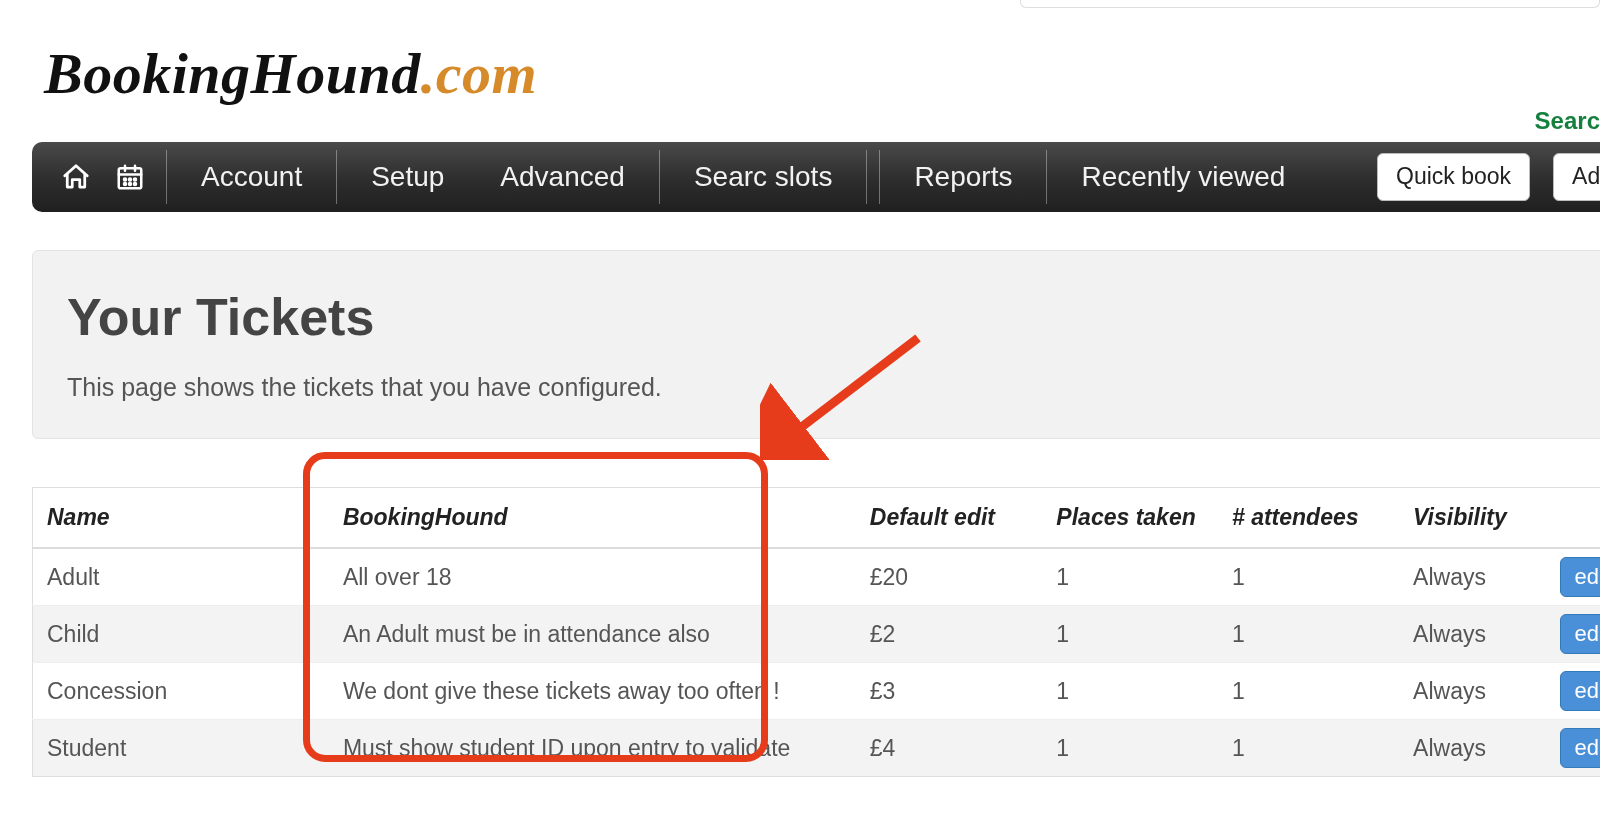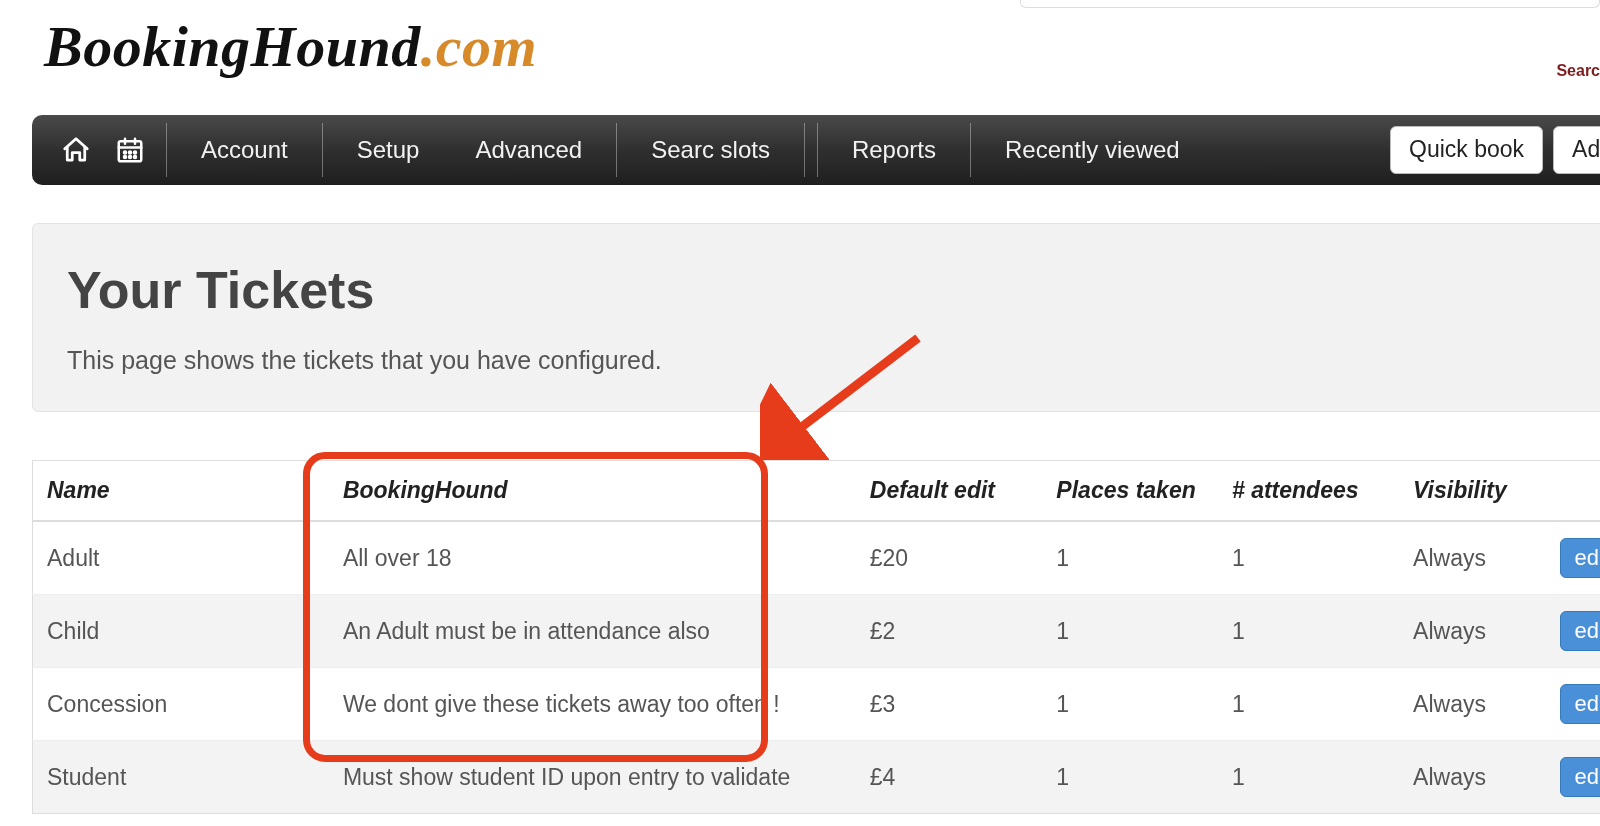--- a/index.html
+++ b/index.html
@@ -12,42 +12,43 @@
       overflow: hidden;
       position: relative;
     }
     .page-wrap {
       padding-left: 32px;
     }
     .logo-area {
       padding: 18px 0 10px 12px;
       position: relative;
       height: 105px;
+      margin-top: 27px;
     }
     .logo {
       font-size: 58px;
       font-family: "Brush Script MT", cursive;
       font-weight: 700;
       font-style: italic;
       color: #111;
       letter-spacing: 0.5px;
       line-height: 1;
       display: inline-block;
     }
     .logo .dotcom {
       color: #d68a2a;
       font-style: italic;
     }
     .search-label {
       position: absolute;
-      top: 62px;
+      top: 80px;
       right: 0;
-      font-size: 16px;
+      font-size: 24px;
       font-weight: 700;
-      color: #7f1d1d;
+      color: #15803d;
     }
     .top-dropdown {
       position: absolute;
       top: -6px;
       right: 0;
       width: 580px;
       height: 14px;
       background: #fff;
       border: 1px solid #ddd;
       border-top: none;
@@ -77,36 +78,36 @@
     }
     .nav-divider {
       width: 1px;
       height: 54px;
       background: rgba(255,255,255,0.35);
       margin: 0 6px;
     }
     .nav-item {
       color: #f2f2f2;
       padding: 0 28px;
-      font-size: 24px;
+      font-size: 28px;
       line-height: 70px;
       font-weight: 400;
       cursor: pointer;
       white-space: nowrap;
     }
     .nav-spacer { flex: 1; }
     .nav-btn {
       background: #fff;
       color: #222;
       border: 1px solid #bbb;
       border-radius: 6px;
       padding: 10px 18px;
       font-size: 23px;
       font-weight: 500;
-      margin-left: 10px;
+      margin-left: 23px;
       cursor: pointer;
       line-height: 1.1;
     }
     .panel {
       background: #f2f2f2;
       border: 1px solid #e3e3e3;
       border-radius: 6px;
       margin-top: 38px;
       padding: 36px 34px 36px 34px;
       width: calc(100% + 40px);
@@ -157,21 +158,21 @@
     thead th {
       text-align: left;
       font-weight: 700;
       color: #222;
       padding: 16px 14px;
       border-bottom: 2px solid #ddd;
       background: #fff;
       font-style: italic;
     }
     tbody td {
-      padding: 16px 14px;
+      padding: 8px 14px;
       color: #555;
       border-top: 1px solid #eee;
     }
     tbody tr:nth-child(even) td {
       background: #f3f3f3;
     }
     .col-name { width: 270px; }
     .col-desc { width: 480px; }
     .col-price { width: 170px; }
     .col-places { width: 160px; }

